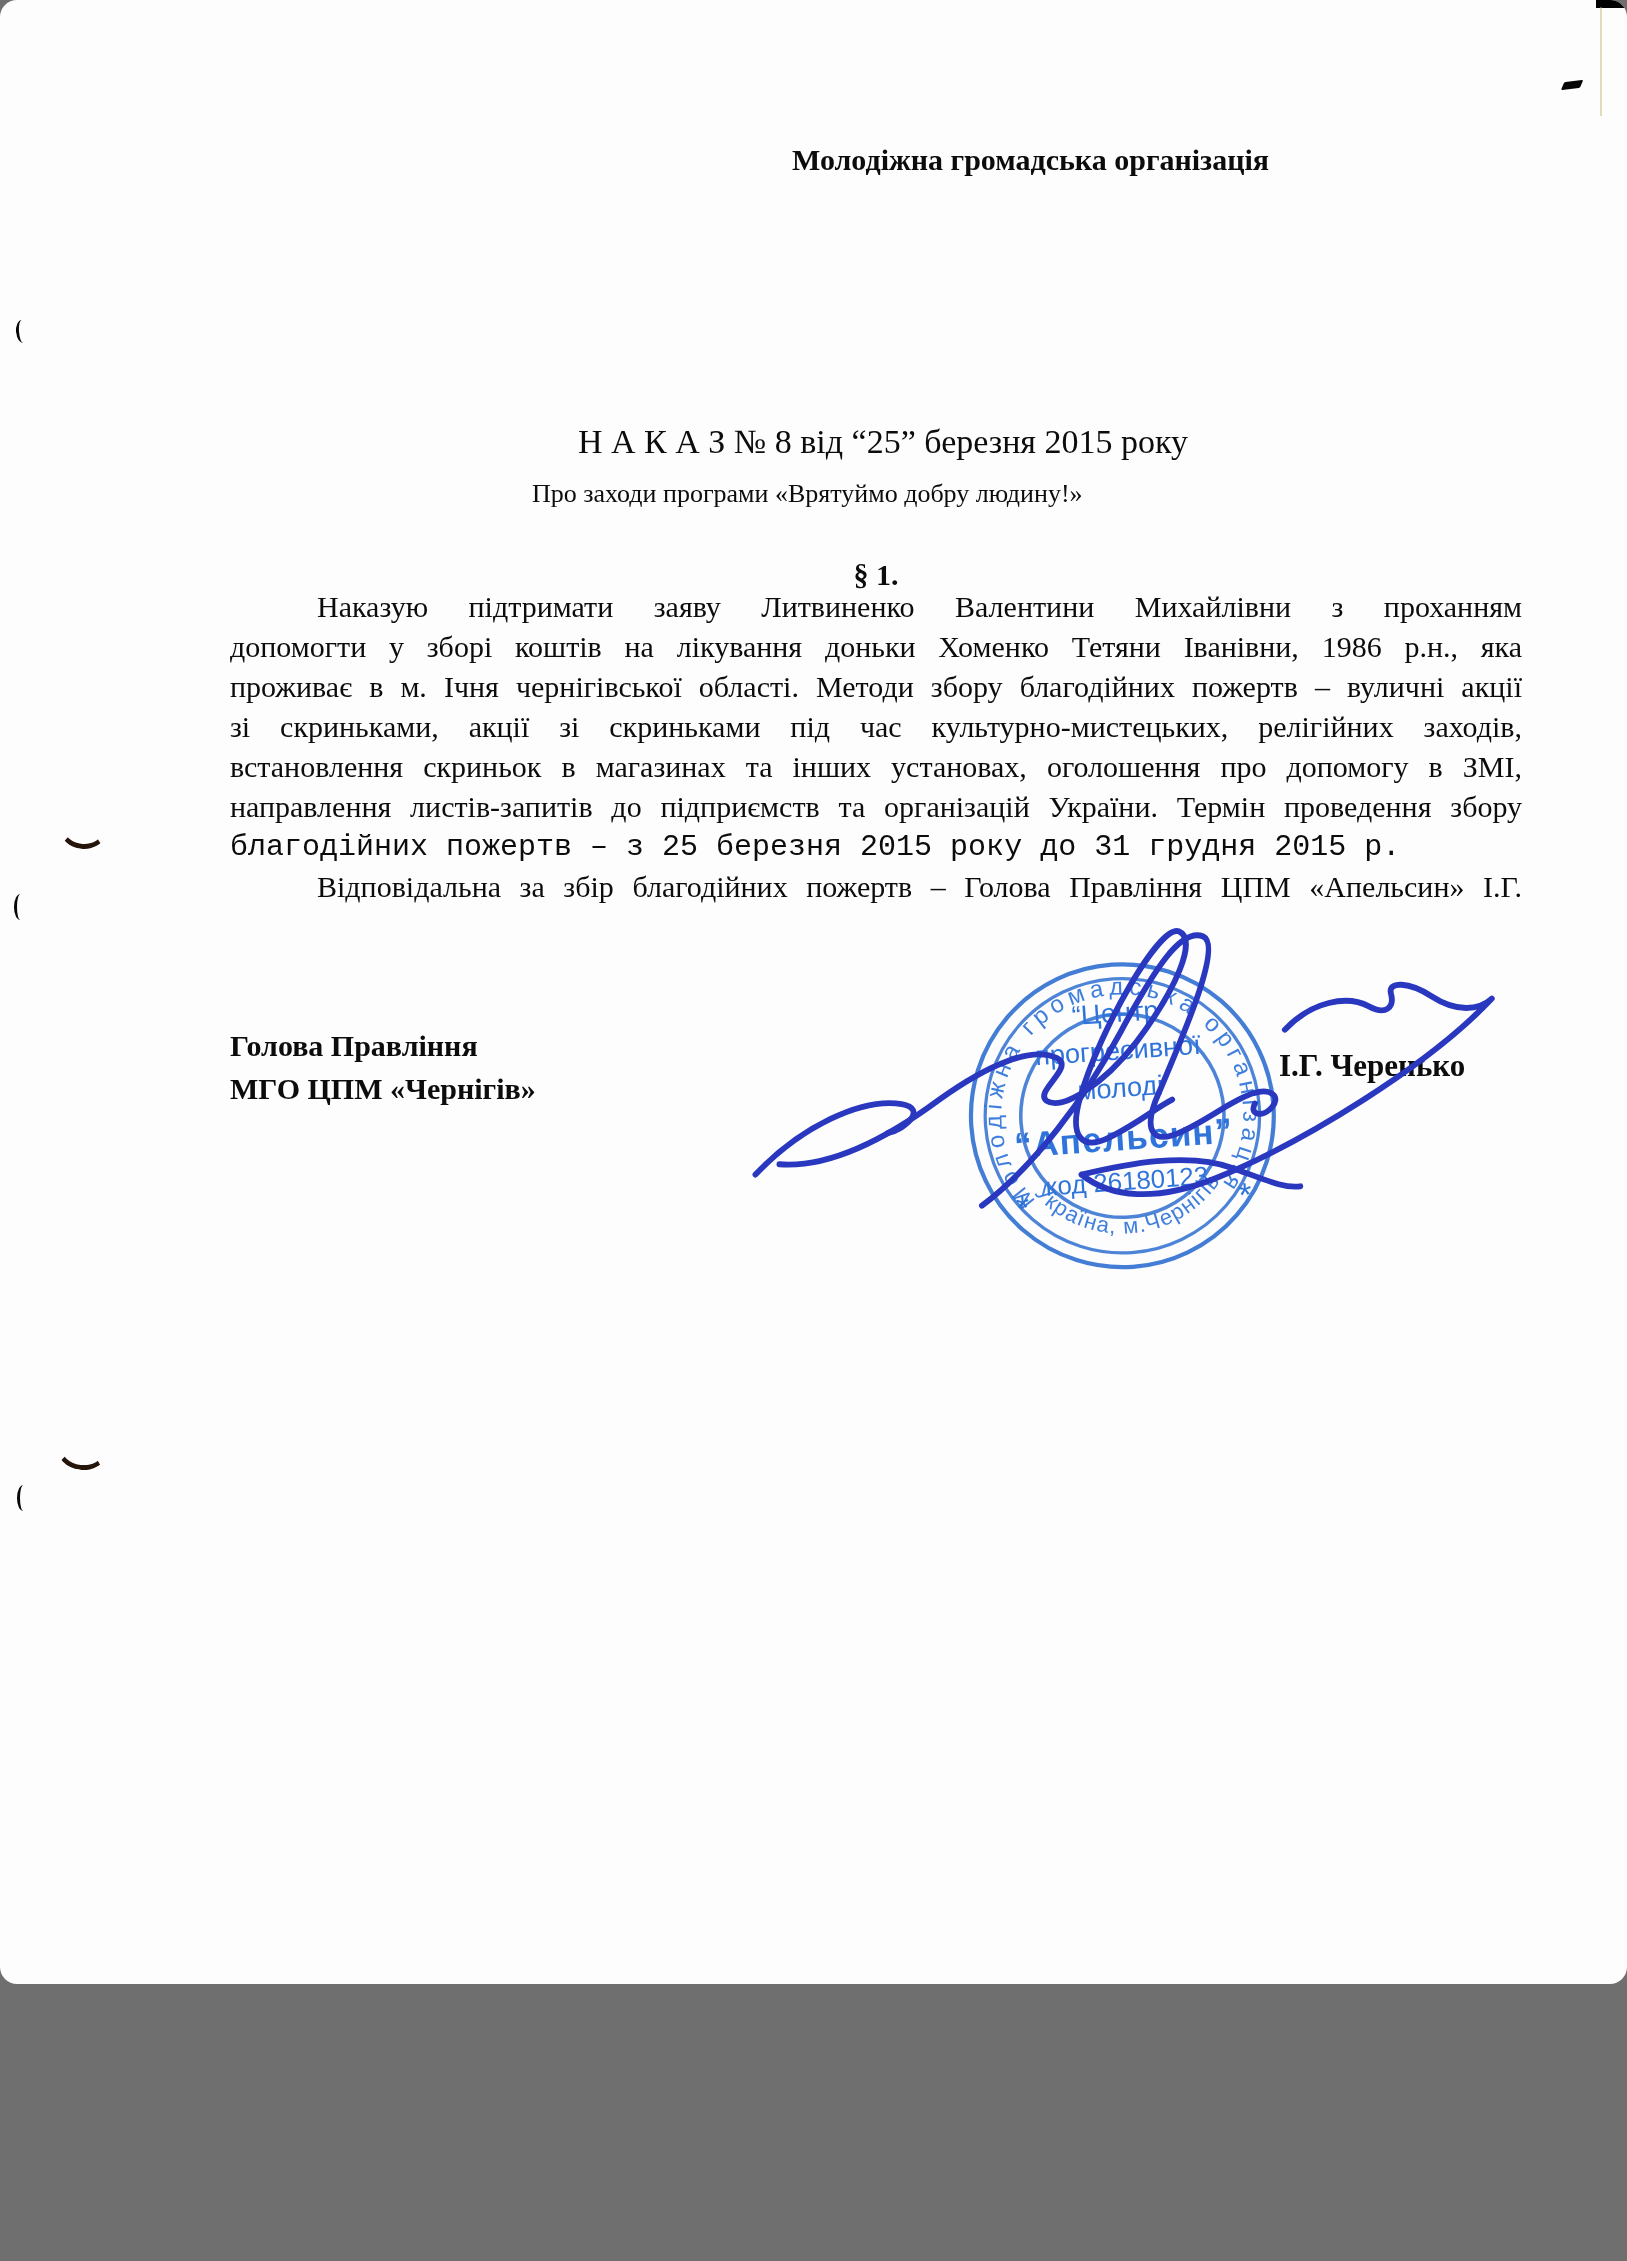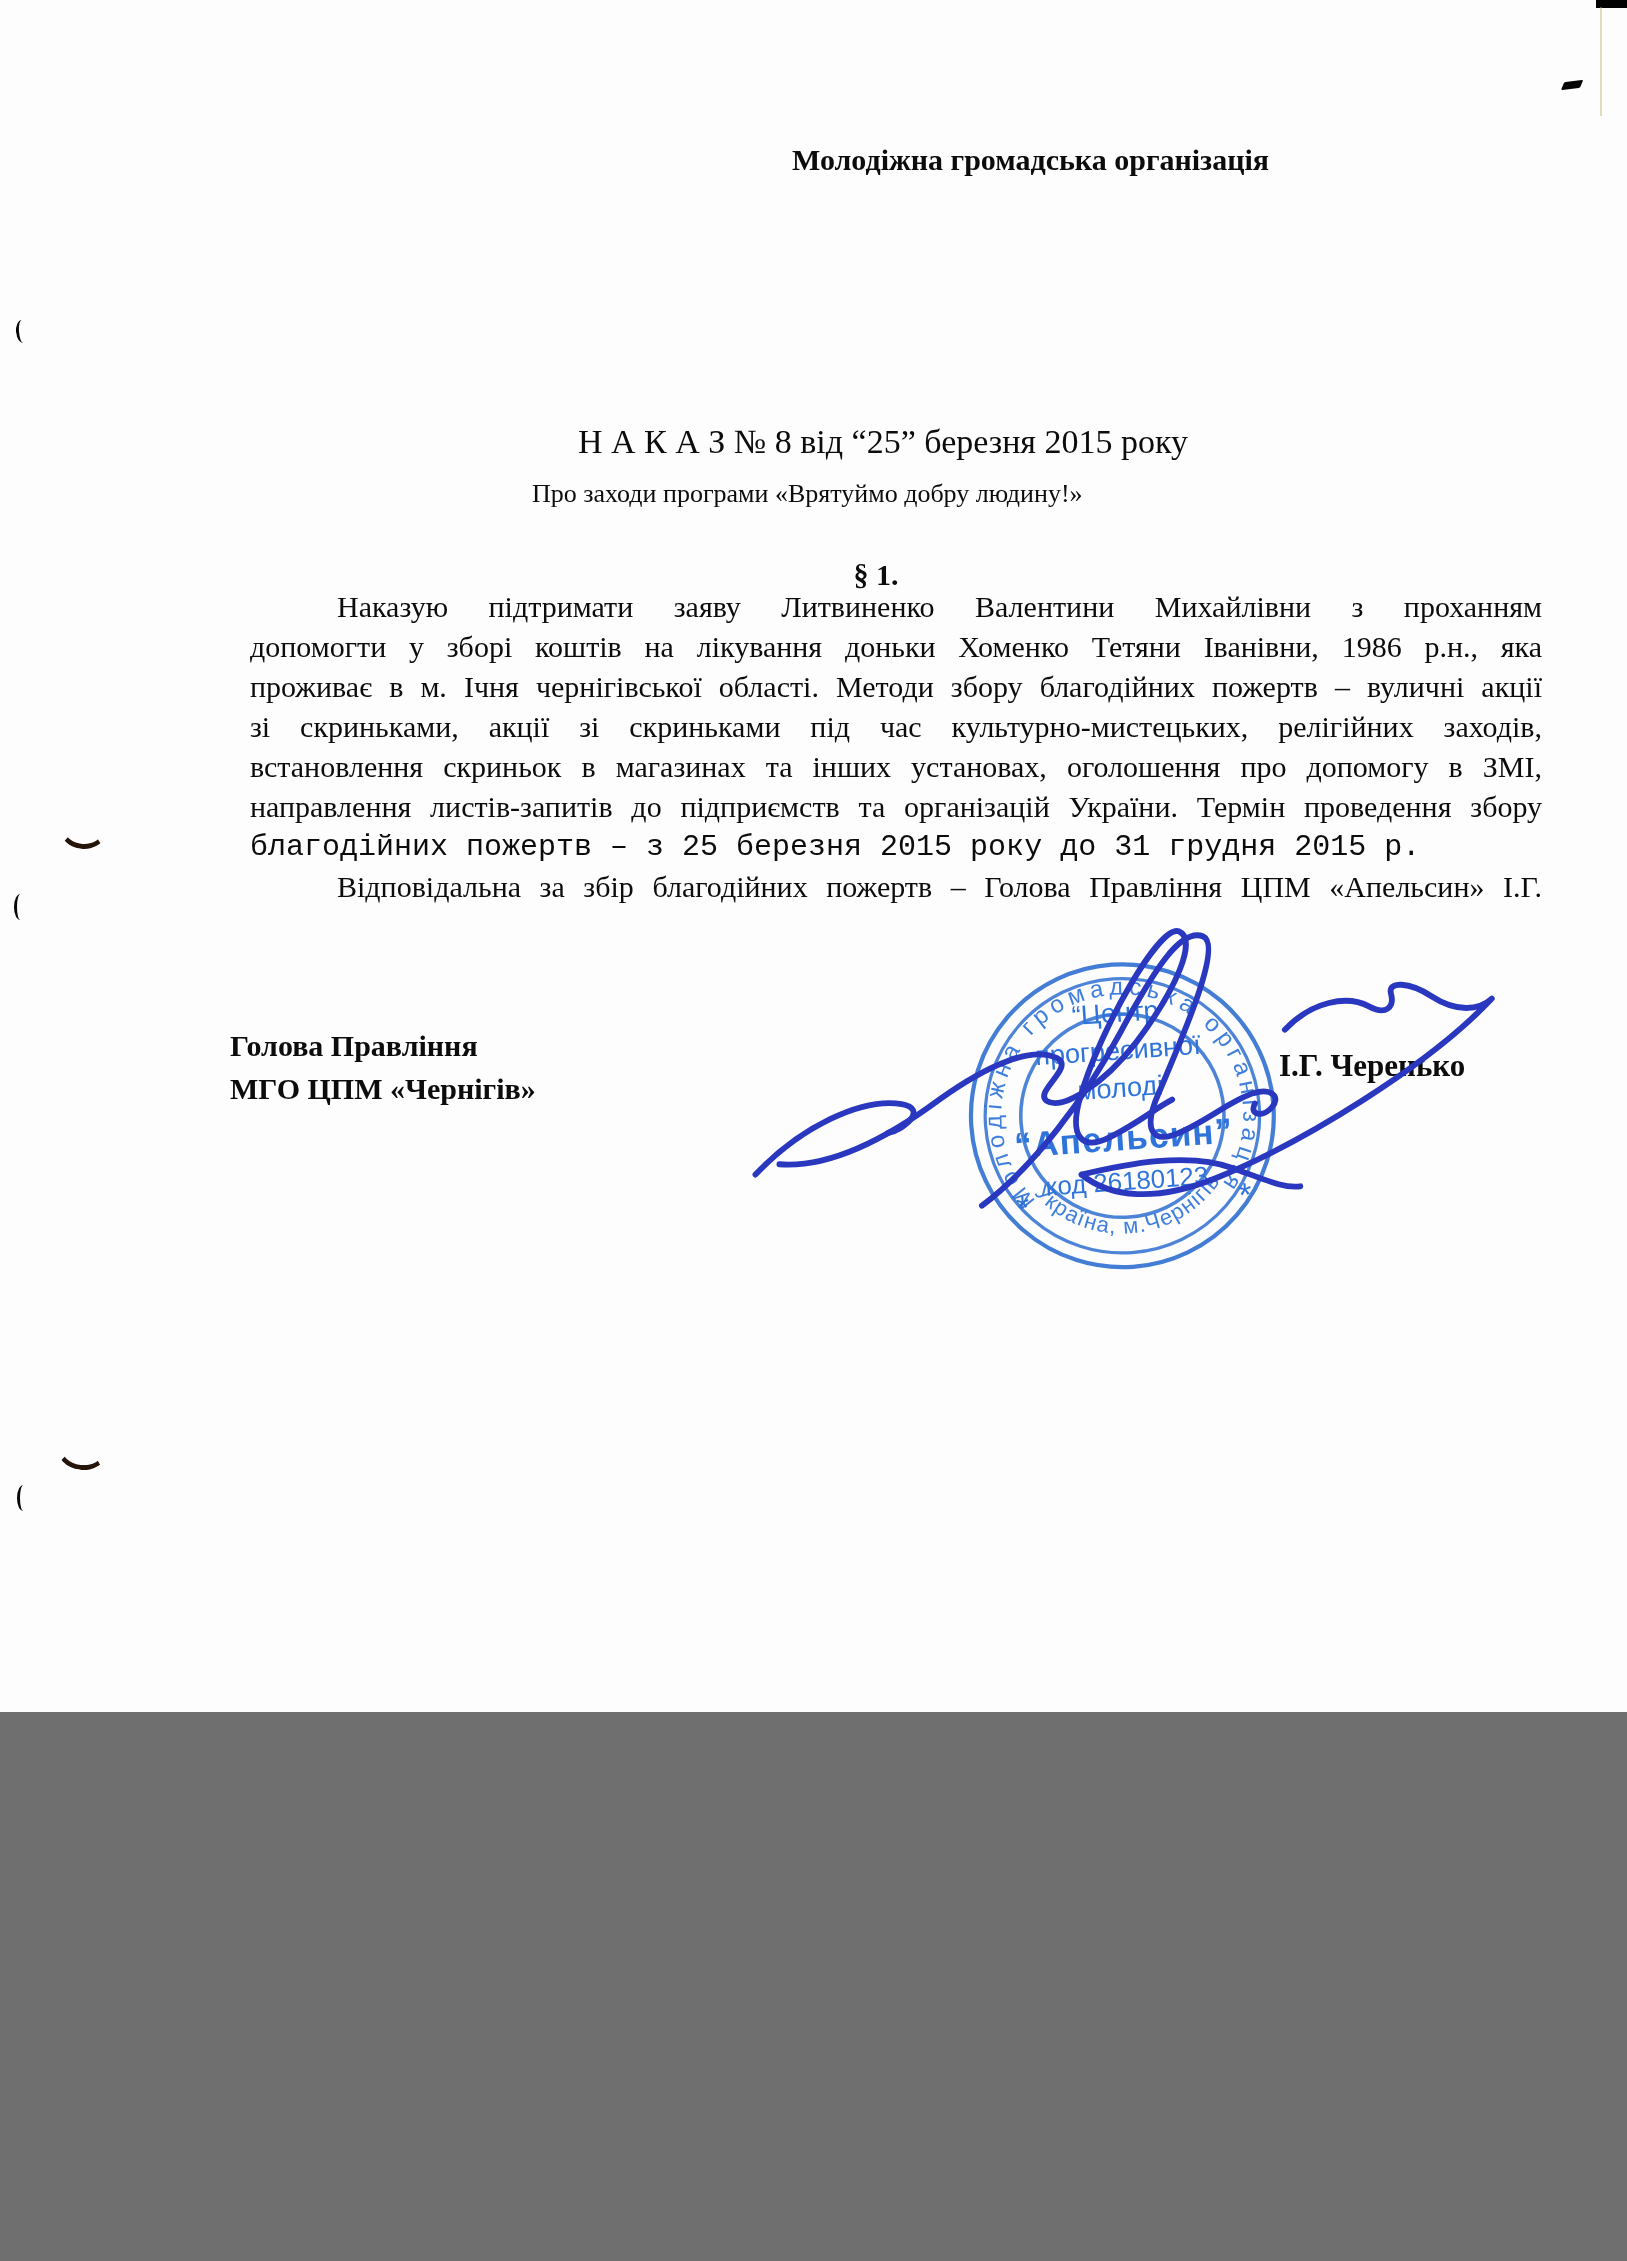--- a/index.html
+++ b/index.html
@@ -1,38 +1,38 @@
 <!DOCTYPE html>
 <html style="font-size:10.3px"><head>
 <meta charset="utf-8">
 <style>
   html,body{margin:0;padding:0;background:#6f6f6f;}
   .page{
-    position:relative;width:1627px;height:1712px;background:#fdfdfe;
-    font-family:"Liberation Serif",serif;color:#0c0c0c;overflow:hidden;
+    position:relative;width:1627px;height:1984px;background:#fdfdfe;
+    font-family:"Liberation Serif",serif;color:#0c0c0c;overflow:hidden;border-radius:17px;
   }
   
   .org-header{
     position:absolute;left:792px;top:139px;
     font-size:30px;font-weight:bold;line-height:41px;white-space:nowrap;
   }
   .order-title{
     position:absolute;left:578px;top:423px;
     font-size:34px;font-weight:normal;white-space:nowrap;
   }
   .order-subject{
     position:absolute;left:532px;top:479px;
     font-size:26px;white-space:nowrap;
   }
   .section-mark{
     position:absolute;left:230px;top:558px;width:1292px;
     text-align:center;font-size:30px;font-weight:bold;
   }
   .order-body{
-    position:absolute;left:230px;top:587px;width:1292px;font-size:30px;margin-left:20px;
+    position:absolute;left:230px;top:587px;width:1292px;font-size:30px;
   }
   .order-body .ln{
     height:40px;line-height:40px;overflow:hidden;
     text-align:justify;text-align-last:justify;
   }
   .order-body .ln.ind{text-indent:87px;}
   .order-body .ln.last{text-align:left;text-align-last:left;font-family:Liberation Mono, monospace;}
   .signoff{
     position:absolute;left:230px;top:1009px;
     font-size:30px;font-weight:bold;line-height:43px;white-space:nowrap;margin-top:15px;

